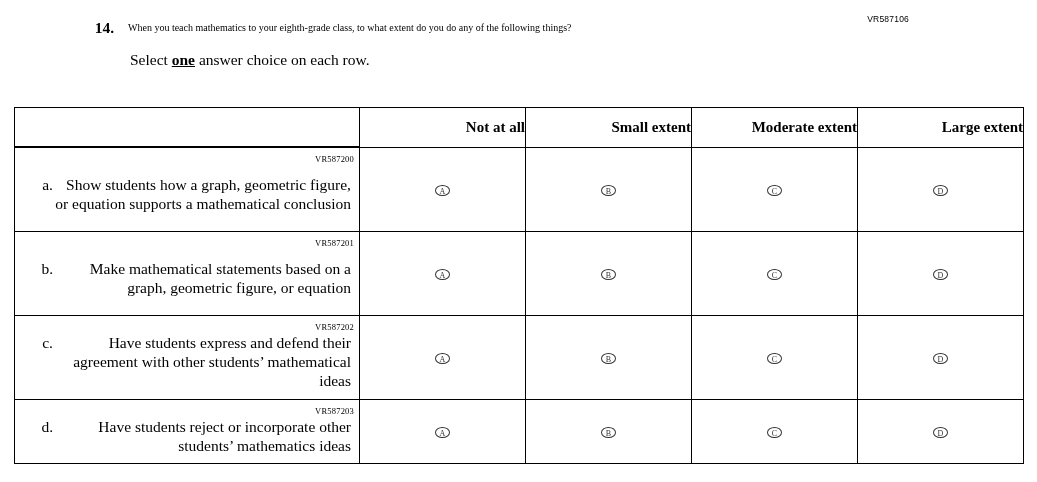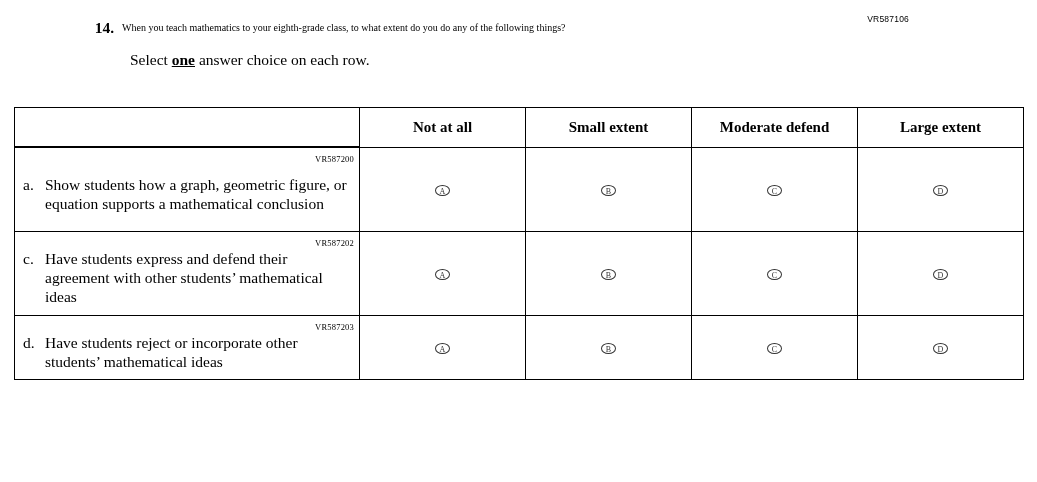--- a/index.html
+++ b/index.html
@@ -25,20 +25,21 @@
   
   .question-block {
     position: absolute;
     left: 92px;
     top: 18px;
     width: 720px;
   }
   .q-row {
     display: flex;
     align-items: flex-start;
+    gap: 6px;
   }
   .q-number {
     font-weight: bold;
     font-size: 15.5px;
     line-height: 19px;
     width: 30px;
     flex: 0 0 30px;
     text-align: right;
     padding-right: 8px;
     box-sizing: border-box;
@@ -76,41 +77,42 @@
   }
   table.matrix {
     border-collapse: collapse;
     width: 1009px;
     table-layout: fixed;
   }
   table.matrix th, table.matrix td {
     border: 1px solid #000;
     padding: 0;
     vertical-align: middle;
+    text-align: right;
   }
   
   table.matrix {
     border: 1.5px solid #000;
   }
   thead th {
     height: 38px;
     font-weight: bold;
     font-size: 15px;
     text-align: center;
     border-bottom: 2.5px solid #000;
   }
   thead th.corner-cell {
     border-bottom: 2.5px solid #000;
   }
   col.label-col { width: 345px; }
   col.opt-col { width: 166px; }
 
   tbody td.item-cell {
     position: relative;
-    padding: 6px 8px 8px 8px;
+    padding: 6px 8px 8px 16px;
     font-size: 15.5px;
     line-height: 19px;
   }
   .item-code {
     position: absolute;
     top: 2px;
     right: 5px;
     font-size: 8.5px;
     letter-spacing: 0.2px;
   }
@@ -174,60 +176,73 @@
         <col class="opt-col">
         <col class="opt-col">
         <col class="opt-col">
         <col class="opt-col">
       </colgroup>
       <thead>
         <tr>
           <th class="corner-cell"></th>
           <th>Not at all</th>
           <th>Small extent</th>
-          <th>Moderate defend</th>
+          <th>Moderate extent</th>
           <th>Large extent</th>
         </tr>
       </thead>
       <tbody>
         <tr class="item-row">
           <td class="item-cell">
             <span class="item-code">VR587200</span>
             <div class="item-body">
               <span class="item-letter">a.</span>
               <span class="item-text">Show students how a graph, geometric figure, or equation supports a mathematical conclusion</span>
             </div>
           </td>
           <td class="bubble-cell"><span class="bubble">A</span></td>
           <td class="bubble-cell"><span class="bubble">B</span></td>
           <td class="bubble-cell"><span class="bubble">C</span></td>
           <td class="bubble-cell"><span class="bubble">D</span></td>
         </tr>
 
+        <tr class="item-row">
+          <td class="item-cell">
+            <span class="item-code">VR587201</span>
+            <div class="item-body">
+              <span class="item-letter">b.</span>
+              <span class="item-text">Make mathematical statements based on a graph, geometric figure, or equation</span>
+            </div>
+          </td>
+          <td class="bubble-cell"><span class="bubble">A</span></td>
+          <td class="bubble-cell"><span class="bubble">B</span></td>
+          <td class="bubble-cell"><span class="bubble">C</span></td>
+          <td class="bubble-cell"><span class="bubble">D</span></td>
+        </tr>
 
         <tr class="item-row">
           <td class="item-cell">
             <span class="item-code">VR587202</span>
             <div class="item-body">
               <span class="item-letter">c.</span>
               <span class="item-text">Have students express and defend their agreement with other students’ mathematical ideas</span>
             </div>
           </td>
           <td class="bubble-cell"><span class="bubble">A</span></td>
           <td class="bubble-cell"><span class="bubble">B</span></td>
           <td class="bubble-cell"><span class="bubble">C</span></td>
           <td class="bubble-cell"><span class="bubble">D</span></td>
         </tr>
 
         <tr class="item-row-last">
           <td class="item-cell">
             <span class="item-code">VR587203</span>
             <div class="item-body">
               <span class="item-letter">d.</span>
-              <span class="item-text">Have students reject or incorporate other students’ mathematical ideas</span>
+              <span class="item-text">Have students reject or incorporate other students’ mathematics ideas</span>
             </div>
           </td>
           <td class="bubble-cell"><span class="bubble">A</span></td>
           <td class="bubble-cell"><span class="bubble">B</span></td>
           <td class="bubble-cell"><span class="bubble">C</span></td>
           <td class="bubble-cell"><span class="bubble">D</span></td>
         </tr>
       </tbody>
     </table>
   </div>

